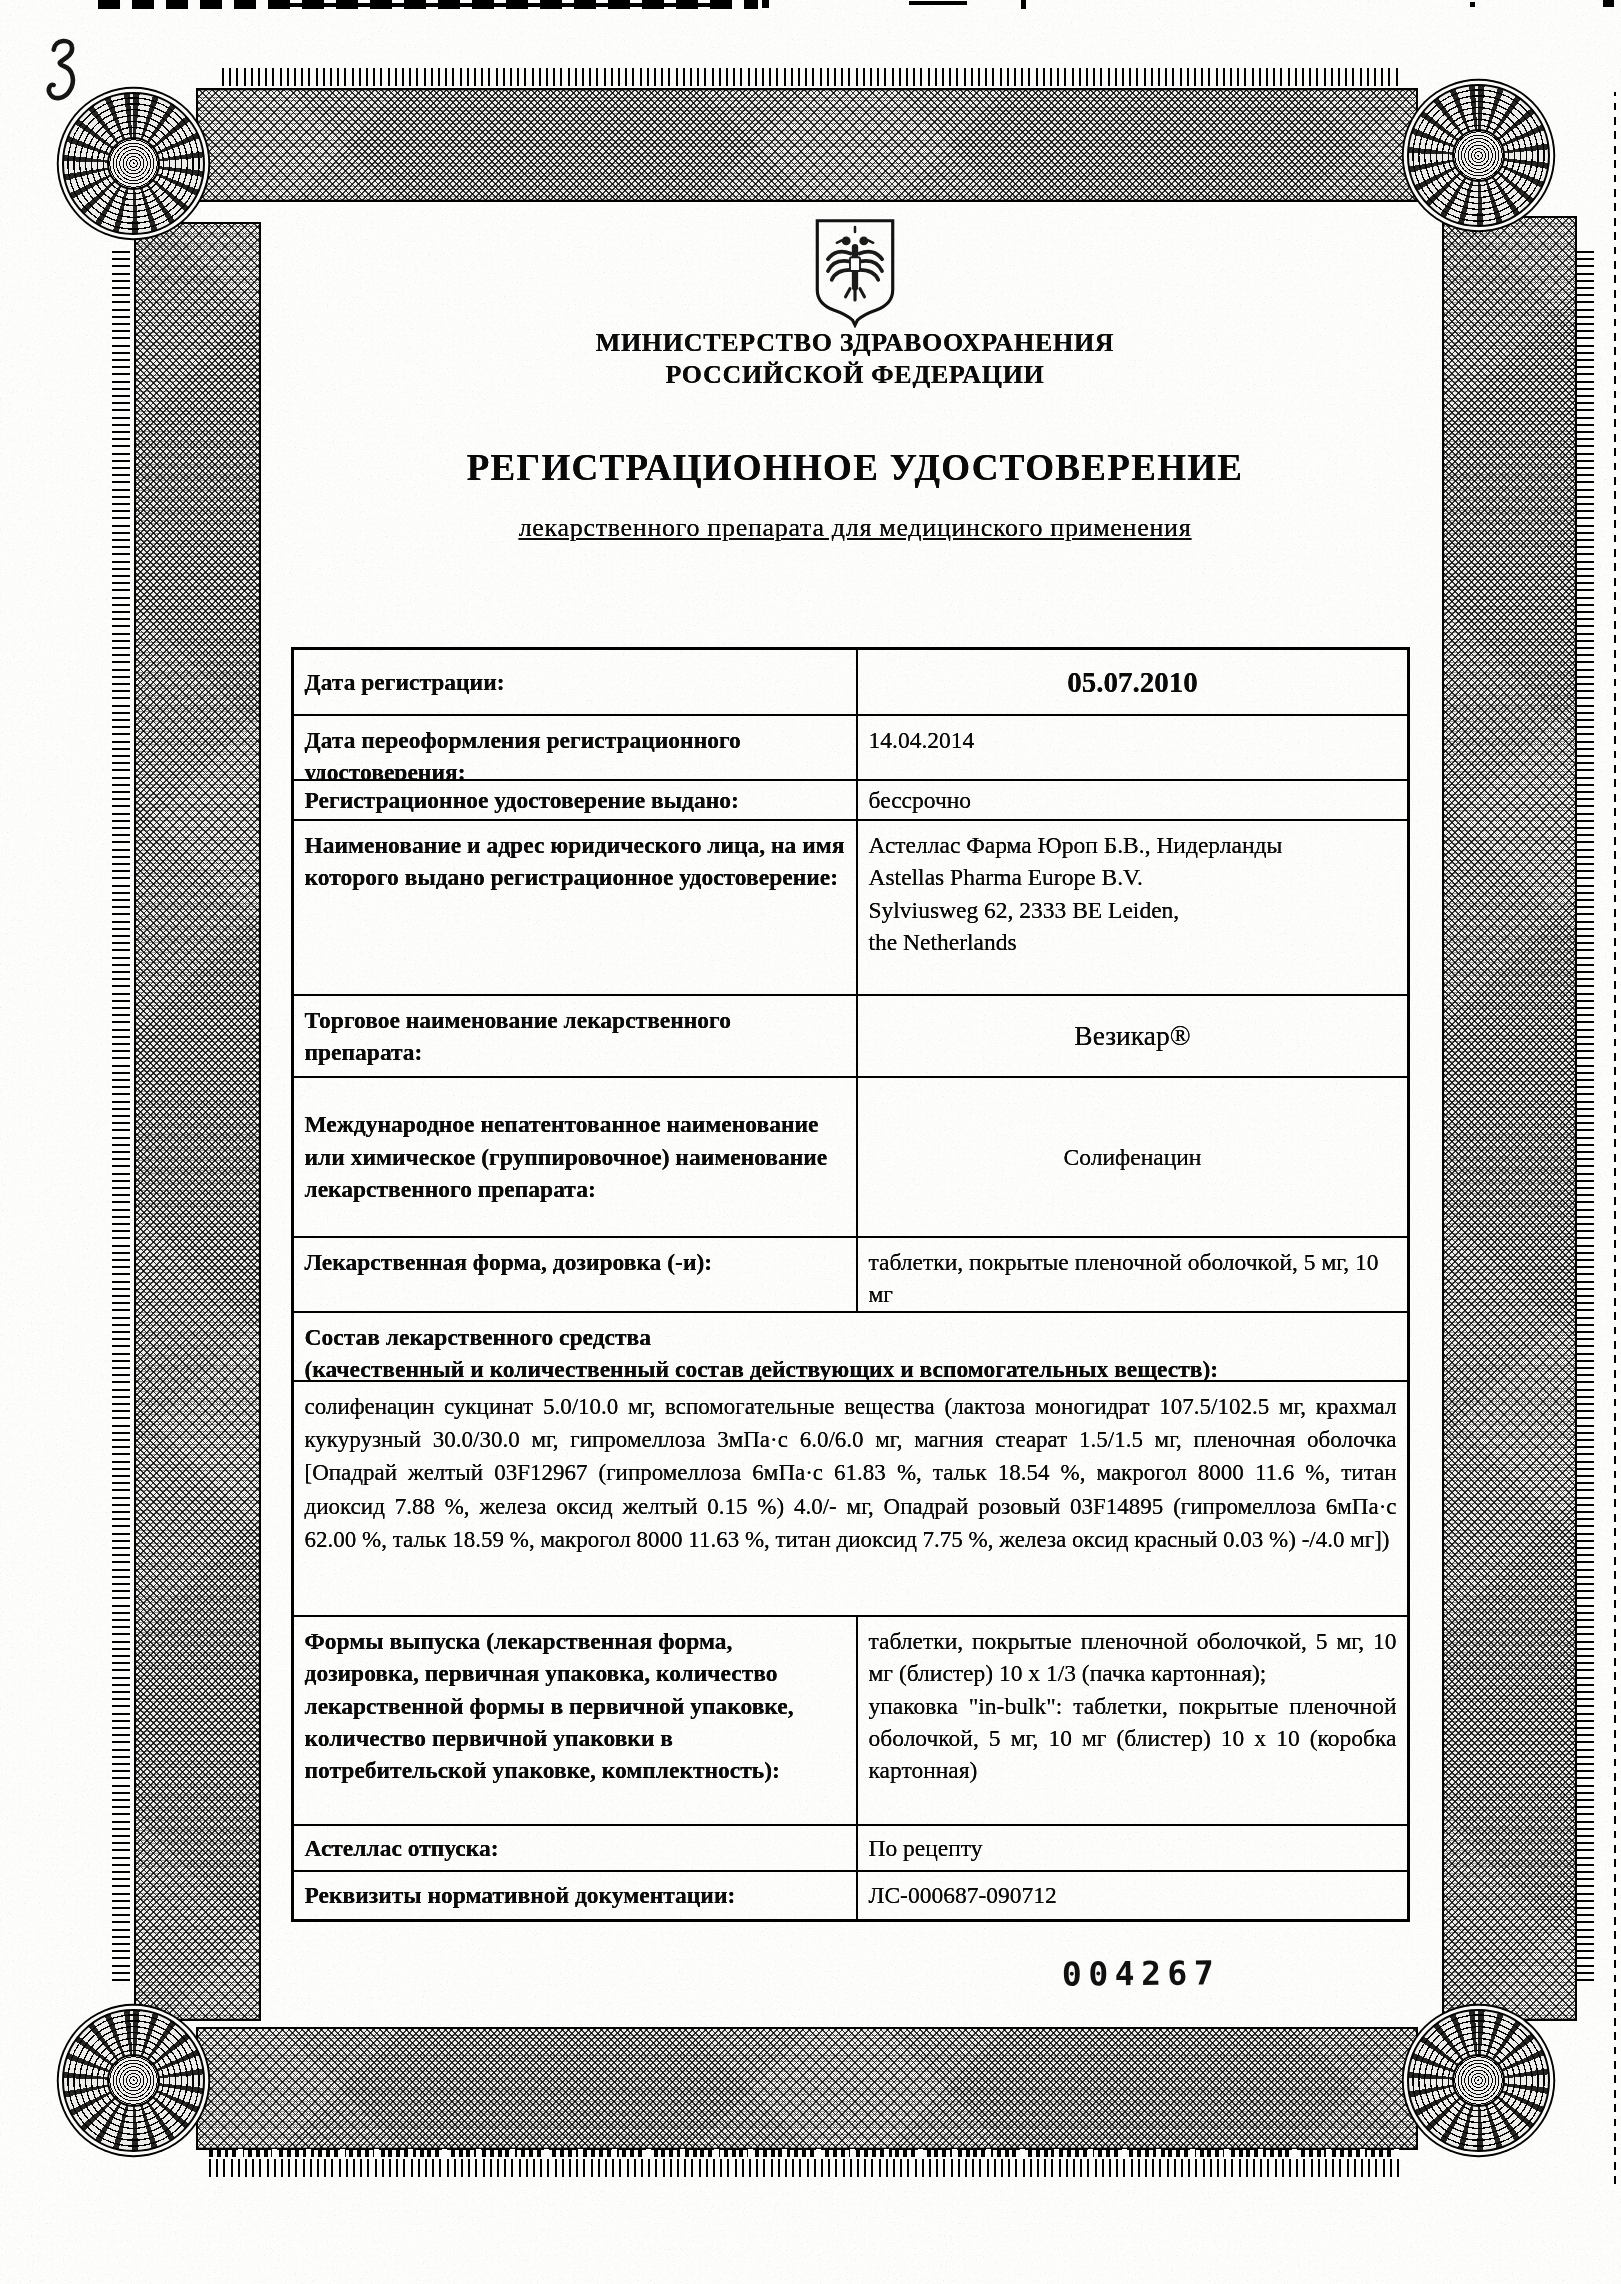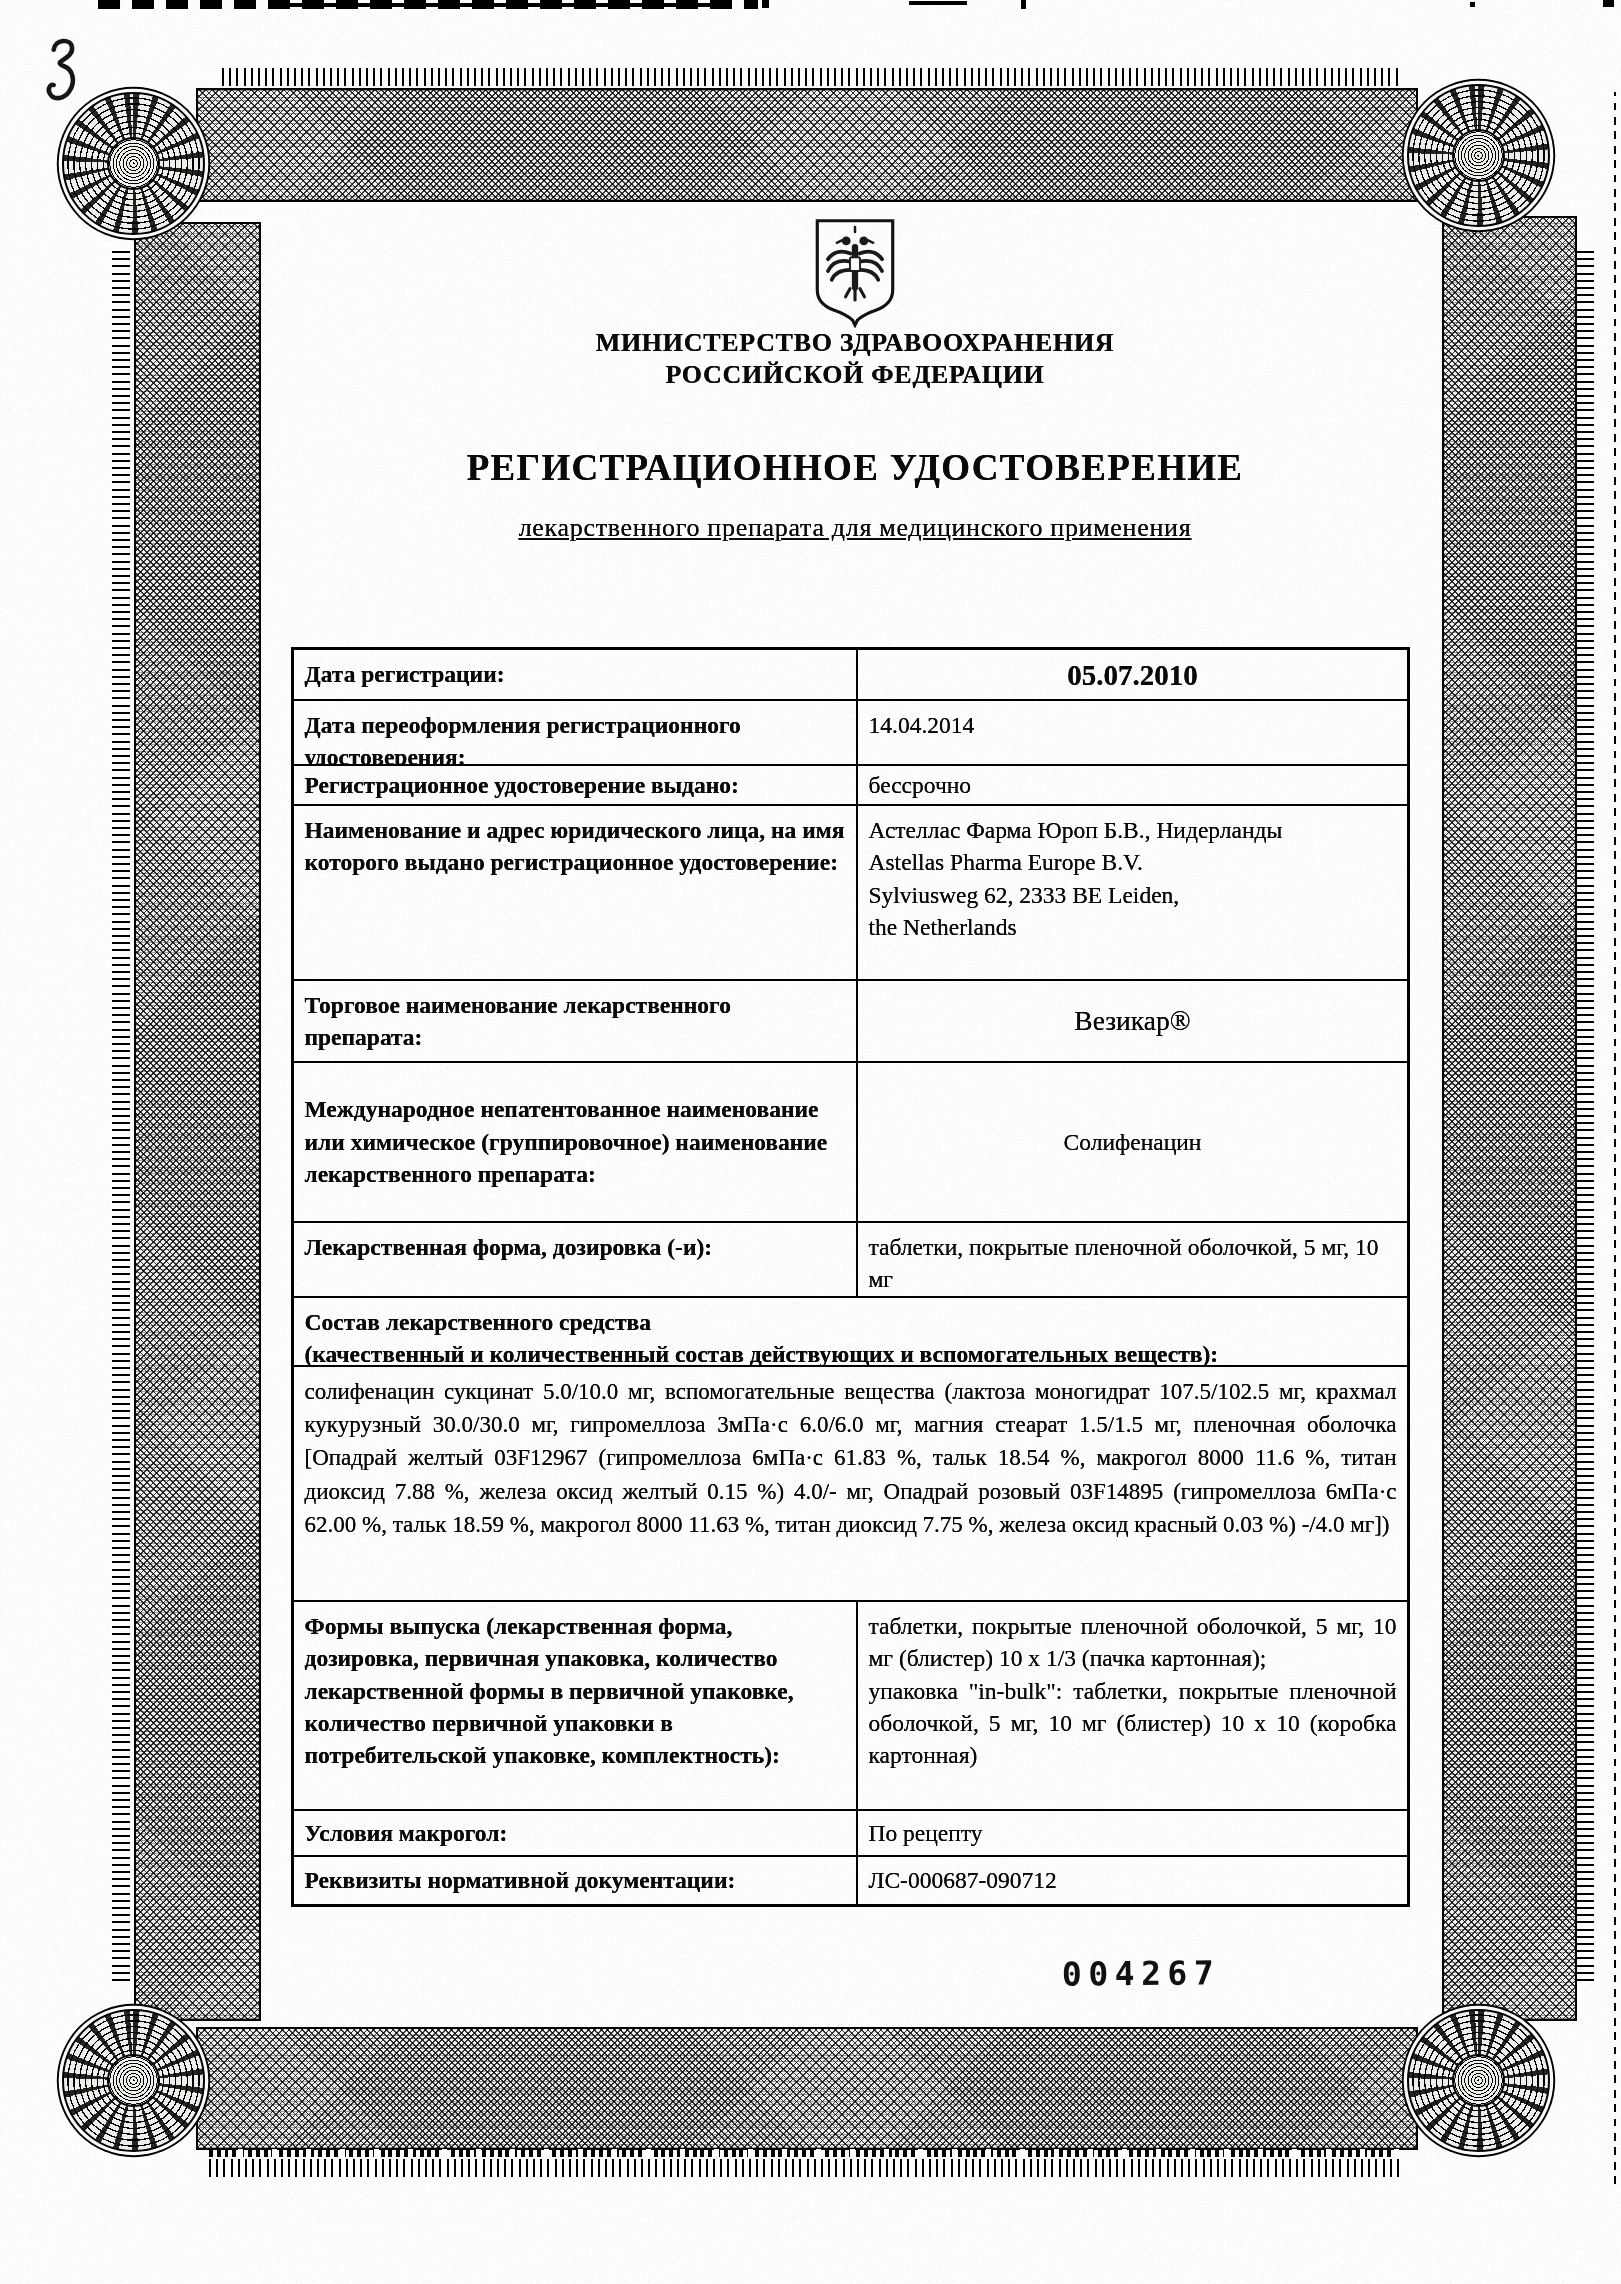--- a/index.html
+++ b/index.html
@@ -58,21 +58,21 @@
     overflow:hidden;text-shadow:0 0 0.4px #000;}
   .cell.value{border-left:2.6px solid #000;}
   .t-row.full .cell{border-left:none;}
   .label{font-weight:bold;}
   .v-center{display:flex;flex-direction:column;justify-content:center;}
   .h-center{text-align:center;}
   .big{font-size:29px;font-weight:bold;}
   .big2{font-size:27.5px;}
   .preline{white-space:pre-line;}
   .justify{text-align:justify;}
-  .r1{height:65px}.r2{height:49px}.r3{height:65px}.r4{height:40px}
+  .r1{height:65px}.r2{height:64px}.r3{height:65px}.r4{height:40px}
   .r5{height:175px}.r6{height:82px}.r7{height:160px}.r8{height:75px}
   .r9{height:69px}.r10{height:235px}.r11{height:209px}.r12{height:46px}.r13{height:49px}
   .para{font-size:23px;line-height:1.45;}
 
   .serial-stamp{position:absolute;left:1062px;top:1954px;
     font-family:"DejaVu Sans Mono",monospace;font-weight:bold;font-size:33px;
     letter-spacing:6.5px;transform:rotate(-.6deg);color:#111;}
 
   .hand-mark{position:absolute;left:34px;top:34px;}
 
@@ -191,21 +191,21 @@
       <div class="cell para justify">солифенацин сукцинат 5.0/10.0 мг, вспомогательные вещества (лактоза моногидрат 107.5/102.5 мг, крахмал кукурузный 30.0/30.0 мг, гипромеллоза 3мПа·с 6.0/6.0 мг, магния стеарат 1.5/1.5 мг, пленочная оболочка [Опадрай желтый 03F12967 (гипромеллоза 6мПа·с 61.83 %, тальк 18.54 %, макрогол 8000 11.6 %, титан диоксид 7.88 %, железа оксид желтый 0.15 %) 4.0/- мг, Опадрай розовый 03F14895 (гипромеллоза 6мПа·с 62.00 %, тальк 18.59 %, макрогол 8000 11.63 %, титан диоксид 7.75 %, железа оксид красный 0.03 %) -/4.0 мг])</div>
     </div>
 
     <div class="t-row r11">
       <div class="cell label">Формы выпуска (лекарственная форма, дозировка, первичная упаковка, количество лекарственной формы в первичной упаковке, количество первичной упаковки в потребительской упаковке, комплектность):</div>
       <div class="cell value preline justify">таблетки, покрытые пленочной оболочкой, 5 мг, 10 мг (блистер) 10 х 1/3 (пачка картонная);
 упаковка "in-bulk": таблетки, покрытые пленочной оболочкой, 5 мг, 10 мг (блистер) 10 х 10 (коробка картонная)</div>
     </div>
 
     <div class="t-row r12">
-      <div class="cell label v-center">Условия макрогол:</div>
+      <div class="cell label v-center">Астеллас отпуска:</div>
       <div class="cell value v-center">По рецепту</div>
     </div>
 
     <div class="t-row r13">
       <div class="cell label v-center">Реквизиты нормативной документации:</div>
       <div class="cell value v-center">ЛС-000687-090712</div>
     </div>
 
   </div>
 

